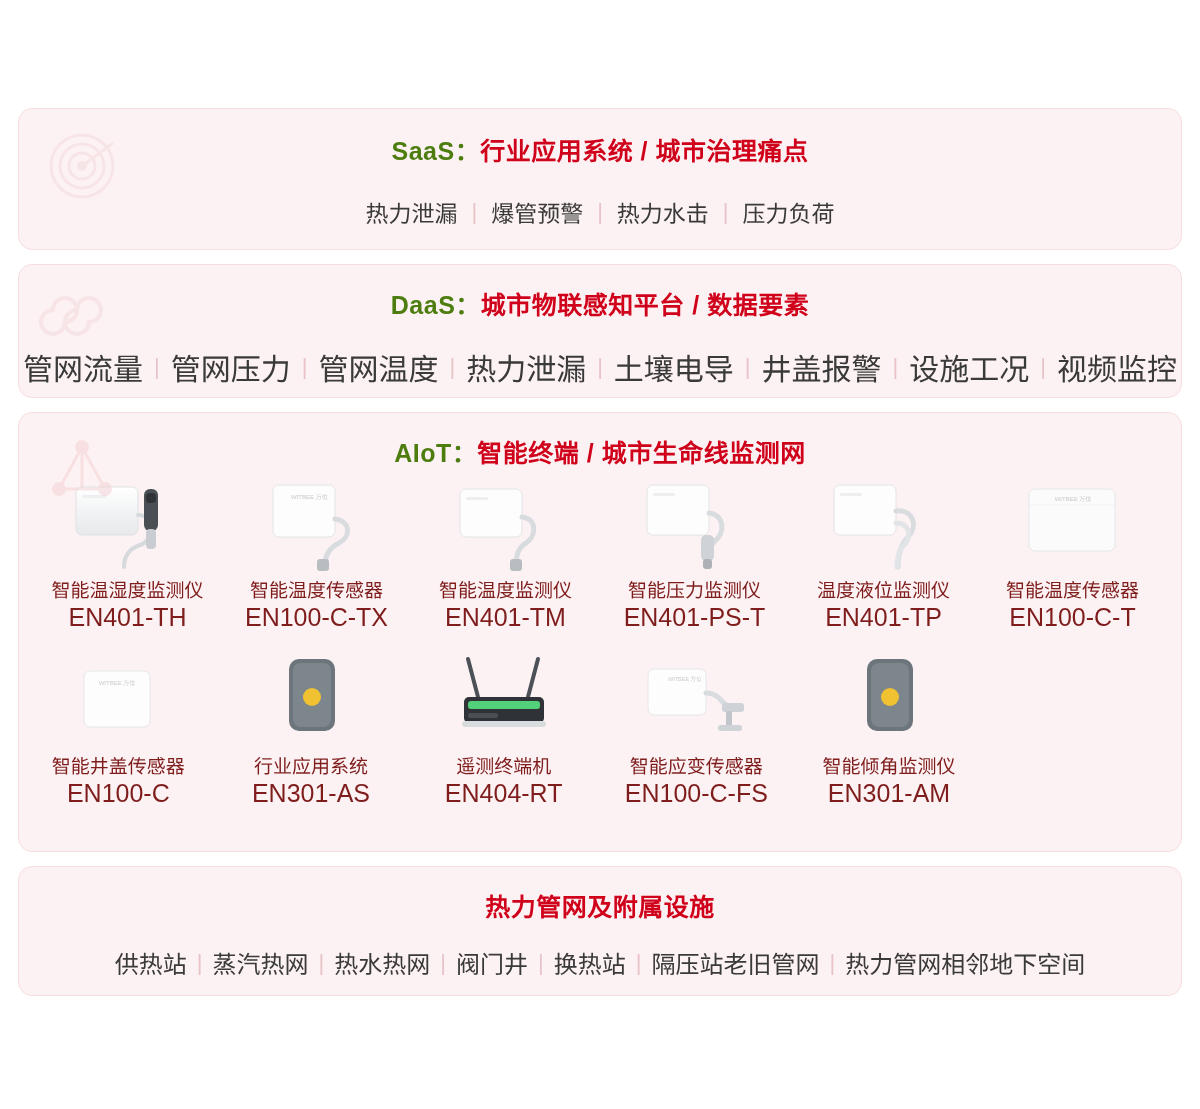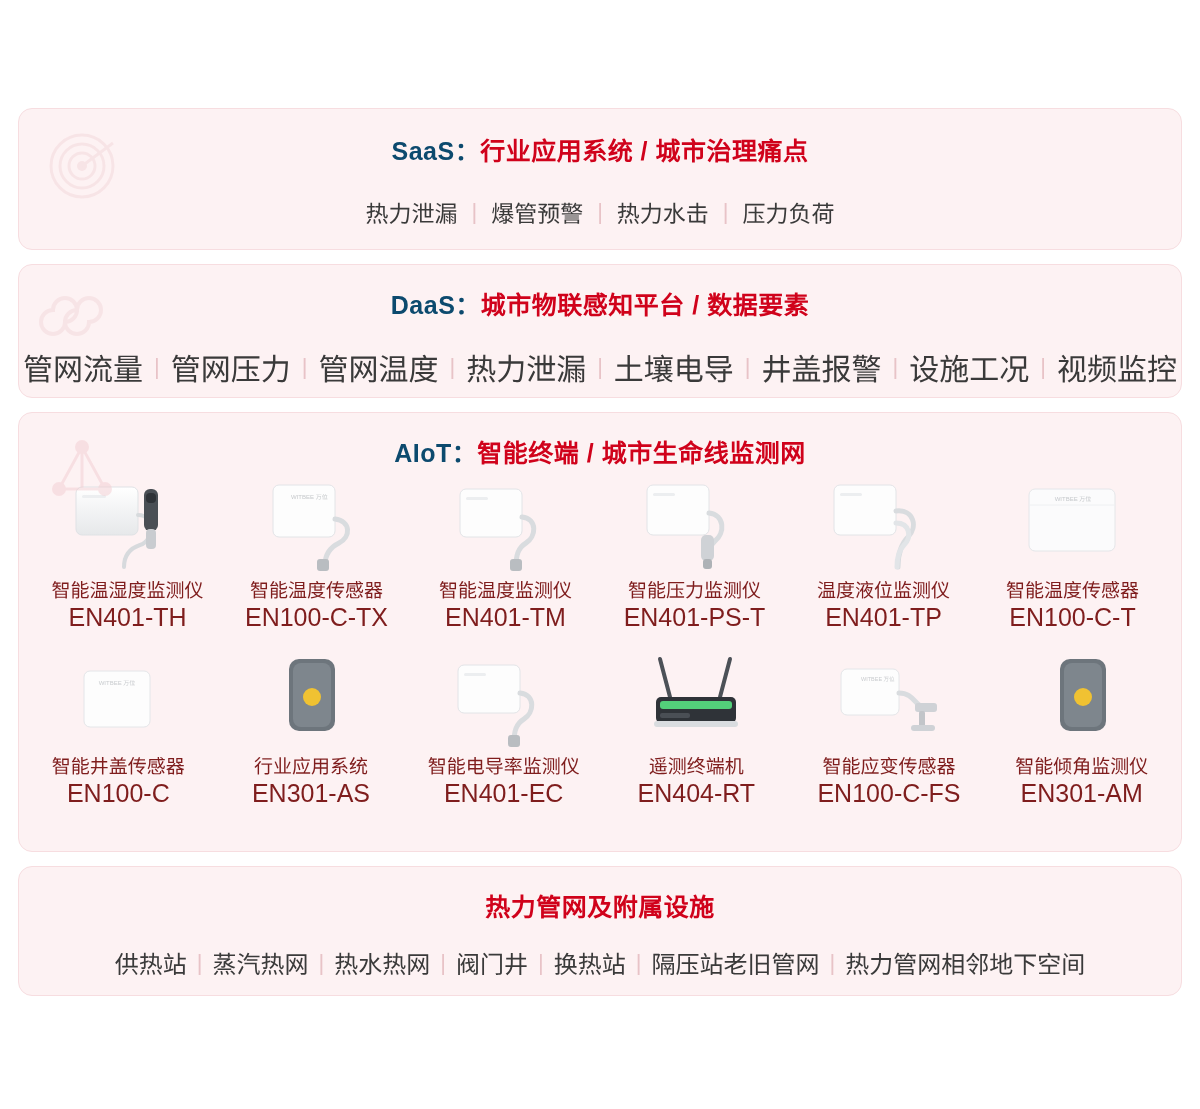--- a/index.html
+++ b/index.html
@@ -32,21 +32,21 @@
     overflow: hidden;
   }
   .panel-title {
     text-align: center;
     font-size: 25px;
     font-weight: bold;
     color: #d0021b;
     letter-spacing: 0.5px;
   }
   .panel-title .lead {
-    color: #0c4a6e;
+    color: #4d7c0f;
   }
 
   
   .wm {
     position: absolute;
     left: 20px;
     top: 14px;
     width: 86px;
     height: 86px;
     opacity: 0.5;
@@ -336,32 +336,20 @@
           <svg width="140" height="96" viewBox="0 0 140 96">
             <rect x="48" y="8" width="46" height="72" rx="10" fill="#6d757c"></rect>
             <rect x="52" y="12" width="38" height="64" rx="8" fill="#7e868d"></rect>
             <circle cx="71" cy="46" r="9" fill="#f0c232"></circle>
           </svg>
         </div>
         <div class="dev-name">行业应用系统</div>
         <div class="dev-model">EN301-AS</div>
       </div>
 
-      <div class="dev">
-        <div class="dev-img">
-          <svg width="140" height="96" viewBox="0 0 140 96">
-            <rect x="24" y="14" width="62" height="48" rx="6" fill="#fdfdfd" stroke="#e2e4e7"></rect>
-            <rect x="30" y="22" width="22" height="3" rx="1.5" fill="#eceef0"></rect>
-            <path d="M86 42 C102 44 100 62 90 68 C82 73 80 80 80 92" fill="none" stroke="#d9dcdf" stroke-width="5" stroke-linecap="round"></path>
-            <rect x="74" y="84" width="12" height="12" rx="3" fill="#b9bdc1"></rect>
-          </svg>
-        </div>
-        <div class="dev-name">智能电导率监测仪</div>
-        <div class="dev-model">EN401-EC</div>
-      </div>
 
       <div class="dev">
         <div class="dev-img">
           <svg width="140" height="96" viewBox="0 0 140 96">
             <path d="M44 46 L34 8" stroke="#4c5157" stroke-width="4" stroke-linecap="round"></path>
             <path d="M94 46 L104 8" stroke="#4c5157" stroke-width="4" stroke-linecap="round"></path>
             <rect x="30" y="46" width="80" height="26" rx="5" fill="#2f3338"></rect>
             <rect x="34" y="50" width="72" height="8" rx="3" fill="#53d07a"></rect>
             <rect x="34" y="62" width="30" height="5" rx="2" fill="#4a4f55"></rect>
             <rect x="28" y="70" width="84" height="6" rx="3" fill="#d9dcdf"></rect>

